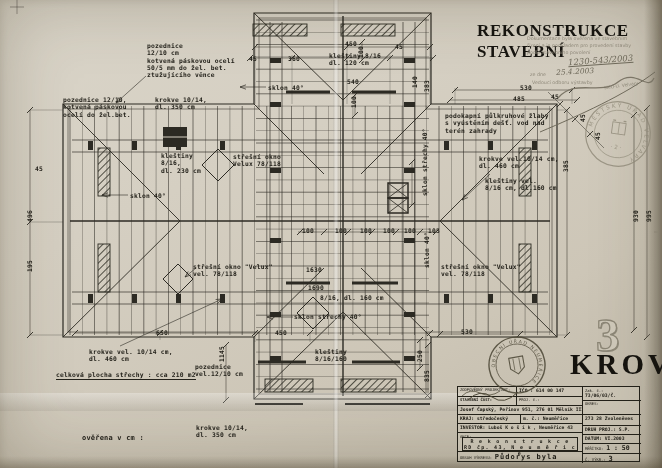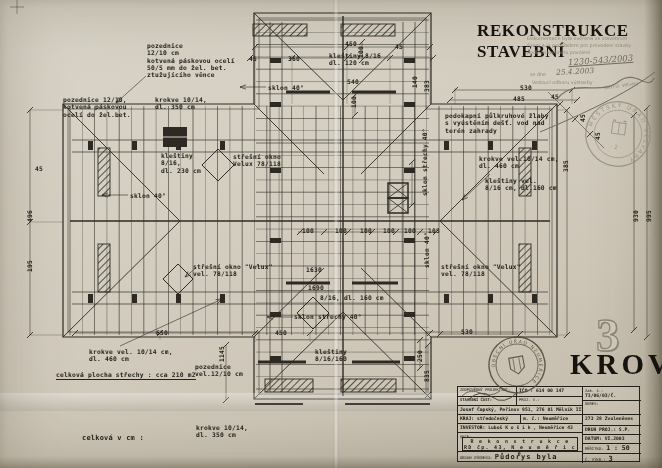--- a/index.html
+++ b/index.html
@@ -388,21 +388,21 @@
       </div>
       <div class="lbl" style="left: 195px; top: 363px;">
         <div>pozednice</div>
         <div>vel.12/10 cm</div>
       </div>
       <div class="lbl" style="left: 196px; top: 424px;">
         <div>krokve 10/14,</div>
         <div>dl. 350 cm</div>
       </div>
       <div class="lbl" style="left: 82px; top: 435px; font-size: 7px;">
-        <div>celková v cm :</div>
+        <div>ověřena v cm :</div>
       </div>
       <div class="lbl" style="left: 294px; top: 313px;">
         <div>sklon střechy 40°</div>
       </div>
       <div class="lbl" style="left: 315px; top: 348px;">
         <div>kleštiny</div>
         <div>8/16/160</div>
       </div>
       <div class="lbl" style="left: 320px; top: 294px;">
         <div>8/16, dl. 160 cm</div>

